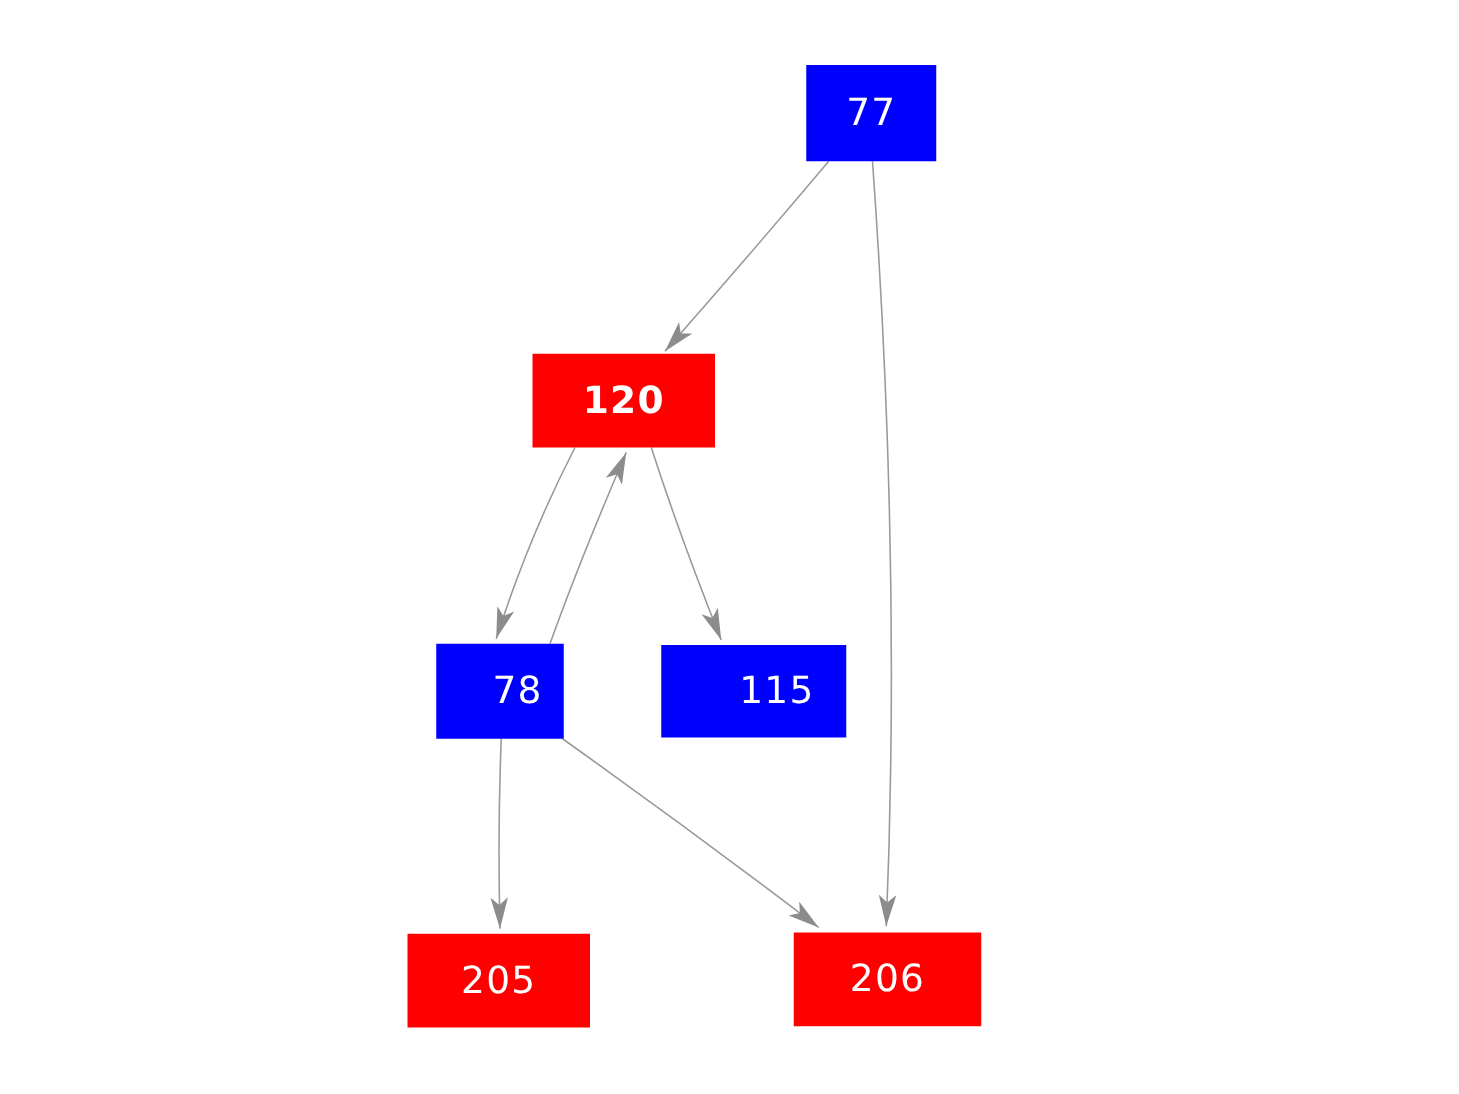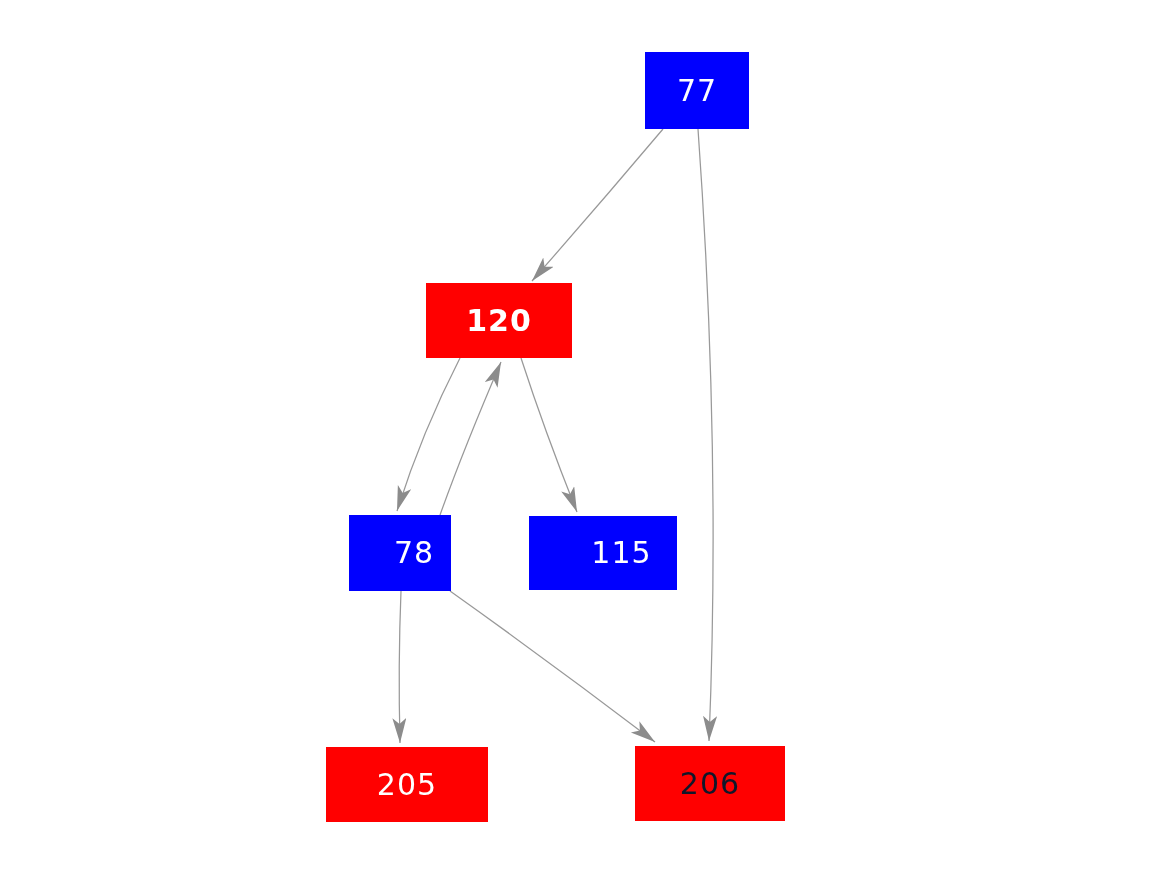--- a/index.html
+++ b/index.html
@@ -67,20 +67,20 @@
       </div>
       <div class="node" style="left: 426px; top: 283px; width: 146px; height: 75px; background: rgb(255, 0, 0); font-weight: bold;">
         <span class="label" style="color: rgb(255, 255, 255);">120</span>
       </div>
       <div class="node" style="left: 349px; top: 515px; width: 102px; height: 76px; background: rgb(0, 0, 255); padding-left: 28px;">
         <span class="label" style="color: rgb(255, 255, 255);">78</span>
       </div>
       <div class="node" style="left: 529px; top: 516px; width: 148px; height: 74px; background: rgb(0, 0, 255); padding-left: 37px;">
         <span class="label" style="color: rgb(255, 255, 255);">115</span>
       </div>
-      <div class="node" style="left: 326px; top: 747px; width: 162px; height: 75px; background: rgb(255, 0, 0);">
+      <div class="node" style="left: 326px; top: 747px; width: 146px; height: 75px; background: rgb(255, 0, 0);">
         <span class="label" style="color: rgb(255, 255, 255);">205</span>
       </div>
       <div class="node" style="left: 635px; top: 746px; width: 150px; height: 75px; background: rgb(255, 0, 0);">
-        <span class="label" style="color: #0f172a;">206</span>
+        <span class="label" style="color: #ffffff;">206</span>
       </div>
     </div>
 </div>
 
 </body></html>

